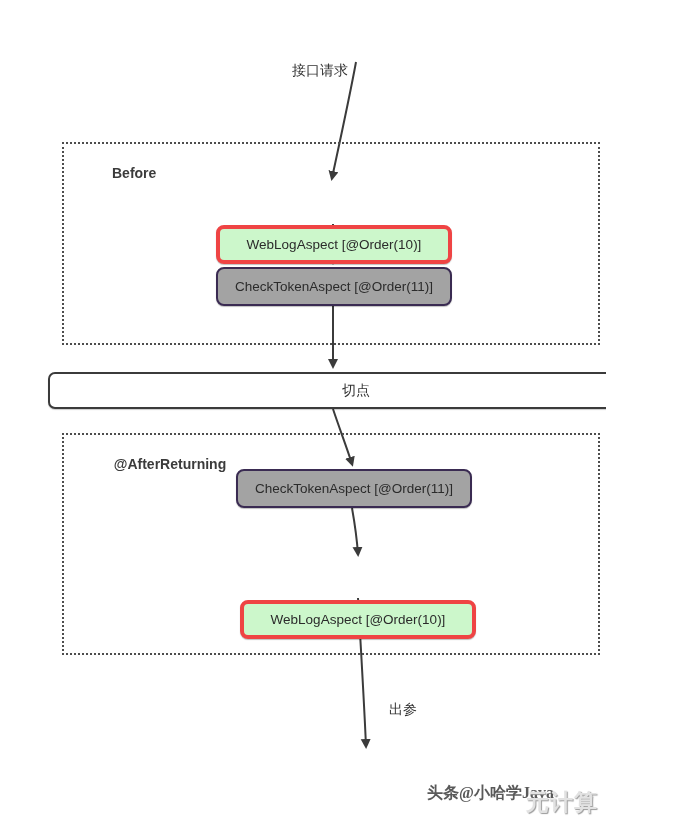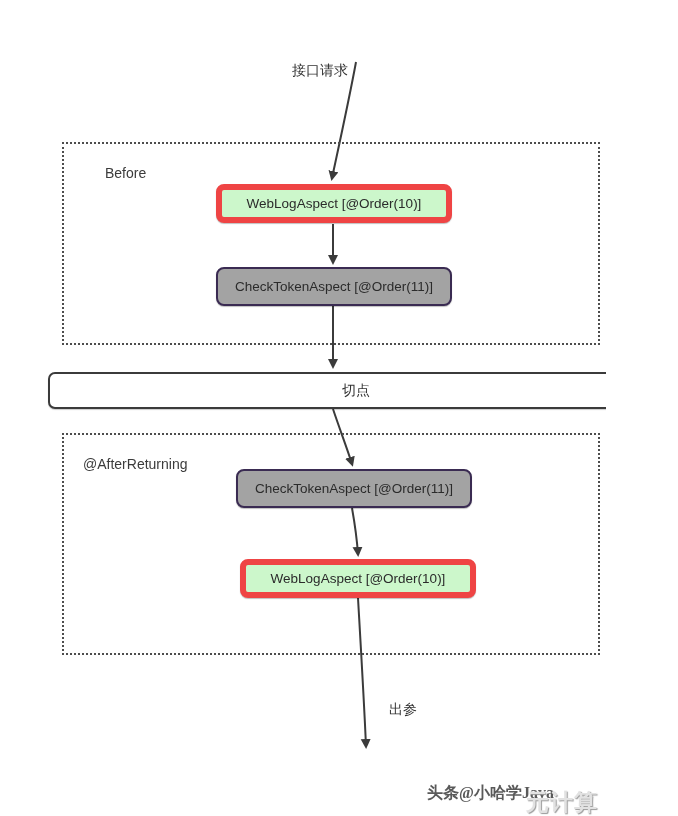--- a/index.html
+++ b/index.html
@@ -28,39 +28,42 @@
   }
   .section-box{
     position:absolute;
     border:2px dotted #4d4d4d;
     background:transparent;
     box-sizing:border-box;
   }
   .section-label{
     position:absolute;
     font-size:14px;
-    font-weight:normal;
+    font-weight:bold;
     color:#3b3b3b;
+    text-align:center;
     line-height:1.35;
+    margin-left:7px;
   }
   .node{
     position:absolute;
     box-sizing:border-box;
     border-radius:8px;
     display:flex;
     align-items:center;
     justify-content:center;
     font-size:13.5px;
     color:#2b2b2b;
     white-space:nowrap;
   }
   .node-green{
     background:#ccf7cb;
-    border:6px solid #ef4444;
+    border:4px solid #ef4444;
     box-shadow:0 1px 1px rgba(0,0,0,0.25);
+    margin-top:41px;
   }
   .node-purple{
     background:#a3a3a3;
     border:2px solid #3a2b52;
     box-shadow:0 1px 1px rgba(0,0,0,0.25);
   }
   .pointcut{
     position:absolute;
     box-sizing:border-box;
     left:48px;top:372px;

